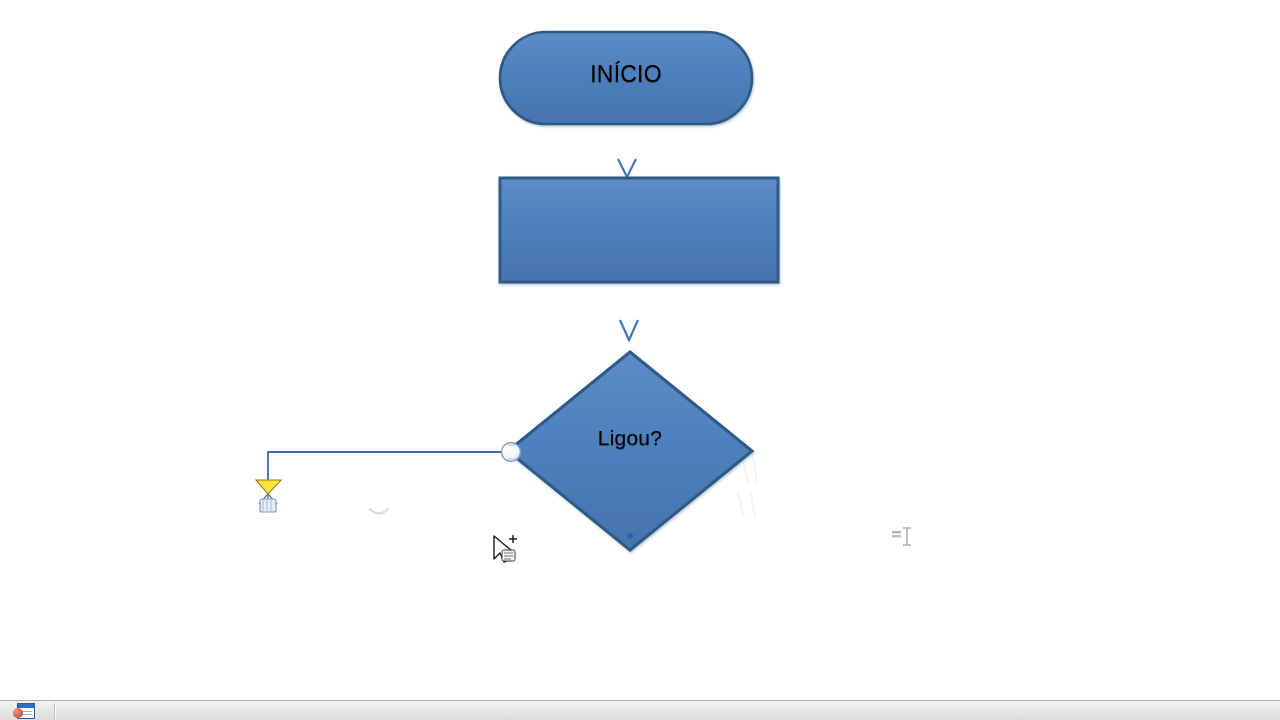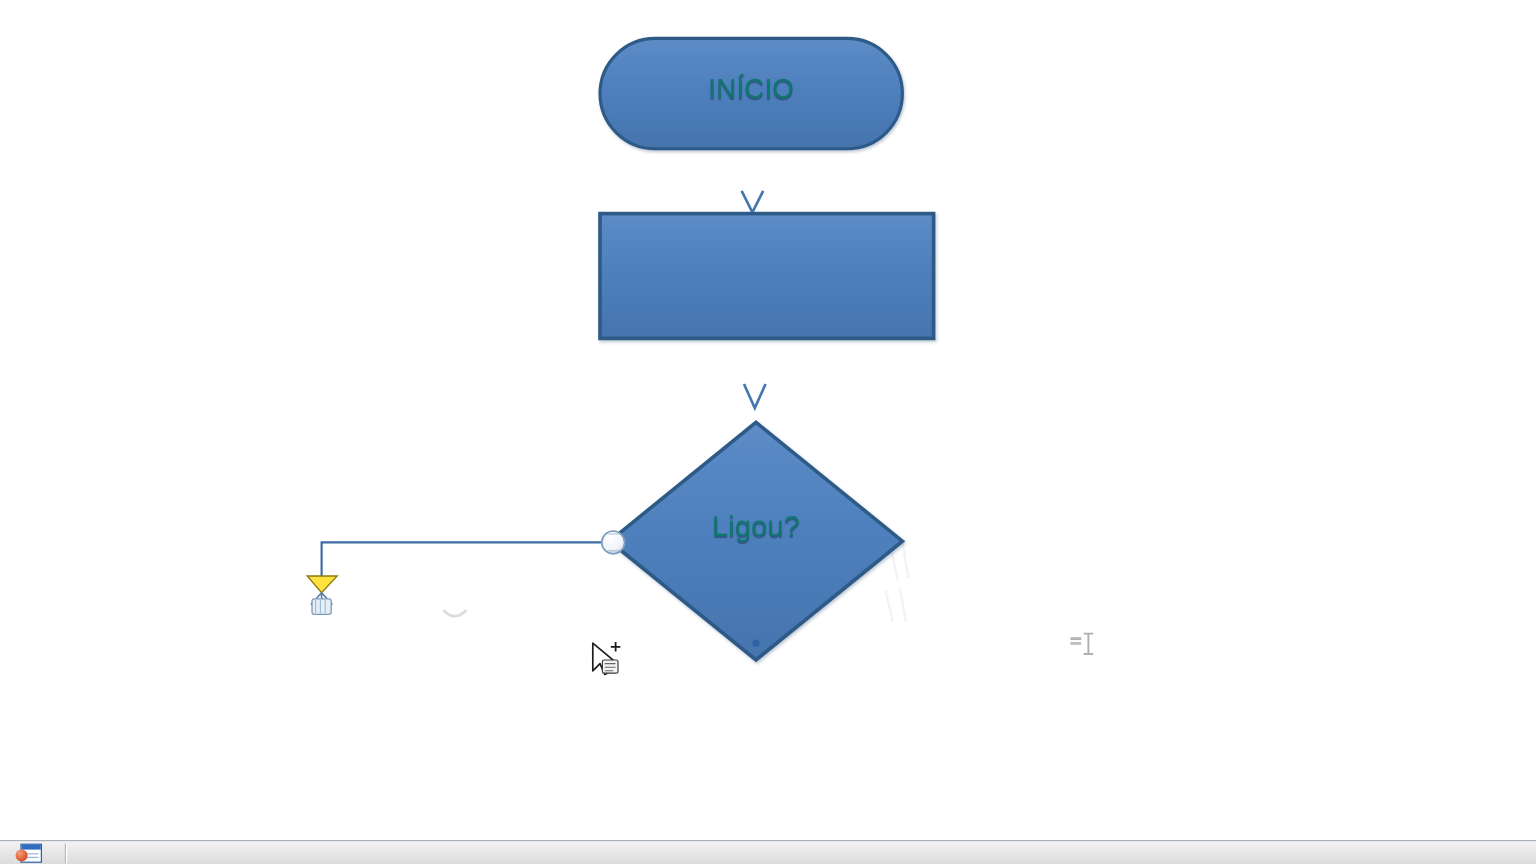--- a/index.html
+++ b/index.html
@@ -33,21 +33,21 @@
 
   #canvas-svg {
     position: absolute;
     left: 0;
     top: 0;
   }
 
   
   .shape-text {
     position: absolute;
-    color: #0f766e;
+    color: #000000;
     text-align: center;
     line-height: 1.22;
     letter-spacing: 0.2px;
     text-shadow: 0 1px 1px rgba(20,45,75,0.55);
     pointer-events: none;
     white-space: pre-line;
     font-weight: 400;
   }
 
   #text-inicio {
@@ -61,21 +61,21 @@
     left: 500px;
     top: 196px;
     width: 278px;
     font-size: 21px;
   }
 
   #text-decision {
     left: 540px;
     top: 425px;
     width: 180px;
-    font-size: 24px;
+    font-size: 21px;
   }
 
   
   #taskbar {
     position: absolute;
     left: 0;
     top: 700px;
     width: 1280px;
     height: 20px;
     background: linear-gradient(to bottom, #f3f3f3 0%, #e9e9e9 40%, #dcdcdc 100%);

